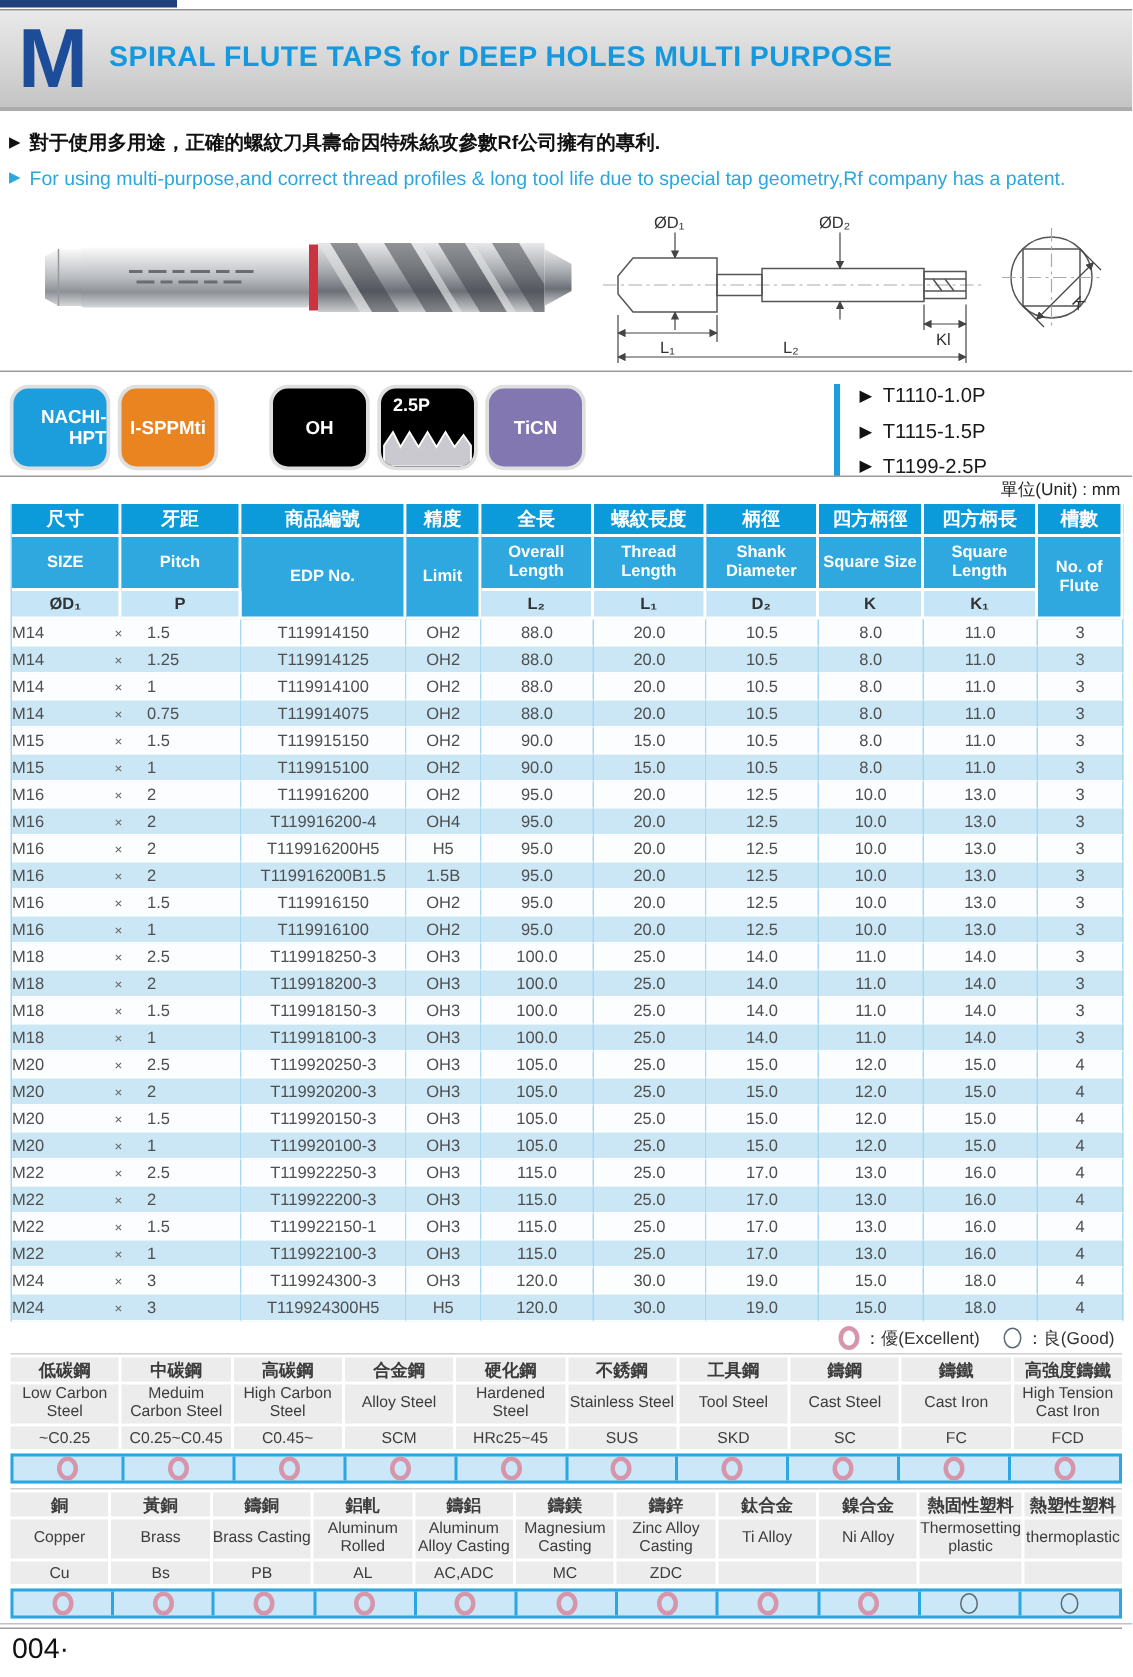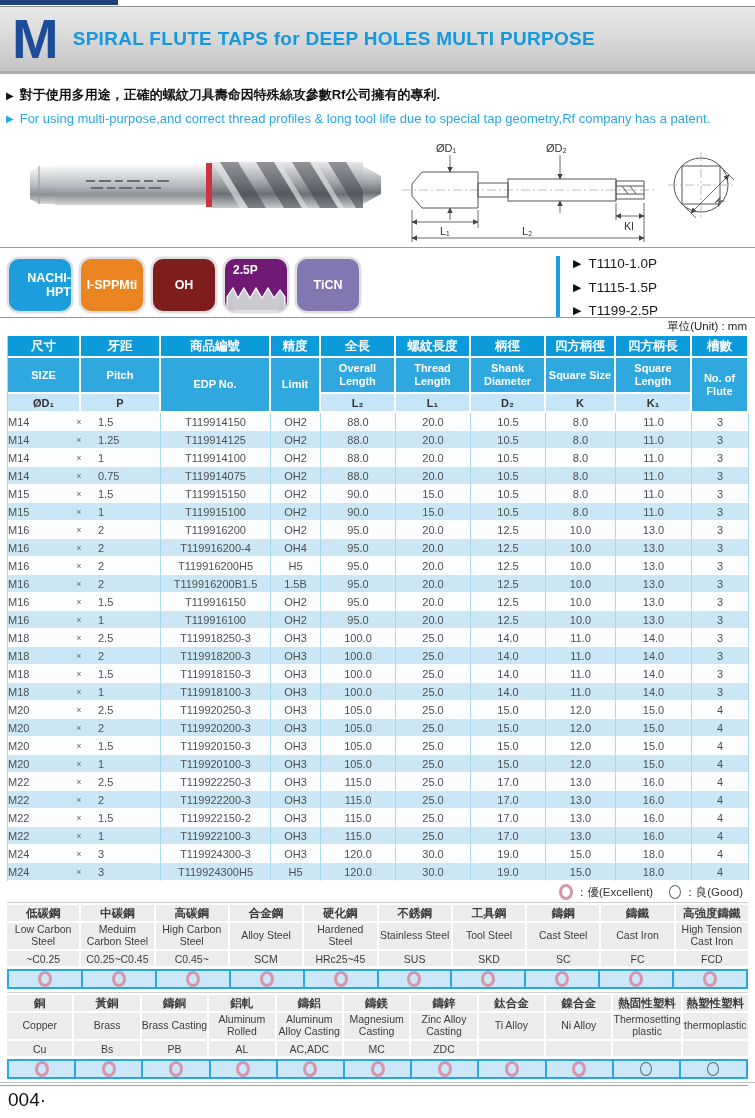--- a/index.html
+++ b/index.html
@@ -207,22 +207,22 @@
     <line class="dim" x1="284" y1="64" x2="298" y2="78"></line>
     <line class="dim" x1="331" y1="35" x2="293" y2="73" marker-start="url(#ar)" marker-end="url(#ar)"></line>
     <text x="316" y="62" transform="rotate(45 316 62)">K</text>
   </svg>
 
   <div class="rule1"></div>
 
   <div class="badges">
       <div class="badge" style="background: rgb(28, 158, 220); text-align: right;">NACHI-HPT</div>
       <div class="badge" style="background: rgb(233, 132, 32);">I-SPPMti</div>
-      <div class="badge" style="background: #7f1d1d;">OH</div>
-      <div class="badge" style="background: #701a75;">
+      <div class="badge" style="background: #000000; margin-left: 29px;">OH</div>
+      <div class="badge" style="background: #000000;">
         <span class="bl">2.5P</span>
         <svg class="zz" viewBox="0 0 62 30" preserveAspectRatio="none">
           <polygon points="2,30 2,16 8,7 13,17 19,7 25,17 31,7 37,17 43,7 49,17 55,9 60,16 60,30" fill="#c9c9cf" stroke="#ffffff" stroke-width="1.2"></polygon>
         </svg>
       </div>
       <div class="badge" style="background: rgb(131, 119, 178);">TiCN</div>
     </div>
 
   <div class="models">
       <div class="model">
@@ -667,21 +667,21 @@
           <td>4</td>
         </tr>
         <tr>
           <td class="sz" colspan="2">
             <div class="sc">
               <span class="s">M22</span>
               <span class="x">×</span>
               <span class="p">1.5</span>
             </div>
           </td>
-          <td class="edp">T119922150-2</td>
+          <td class="edp">T119922150-1</td>
           <td>OH3</td>
           <td>115.0</td>
           <td>25.0</td>
           <td>17.0</td>
           <td>13.0</td>
           <td>16.0</td>
           <td>4</td>
         </tr>
         <tr>
           <td class="sz" colspan="2">

